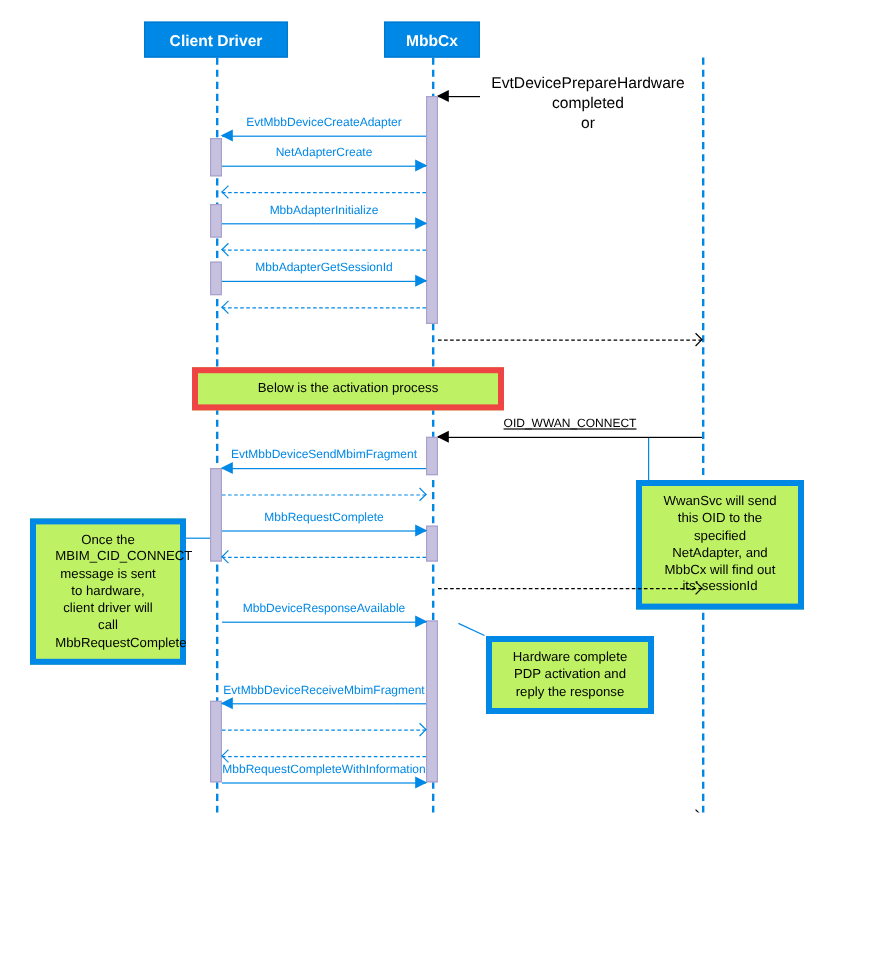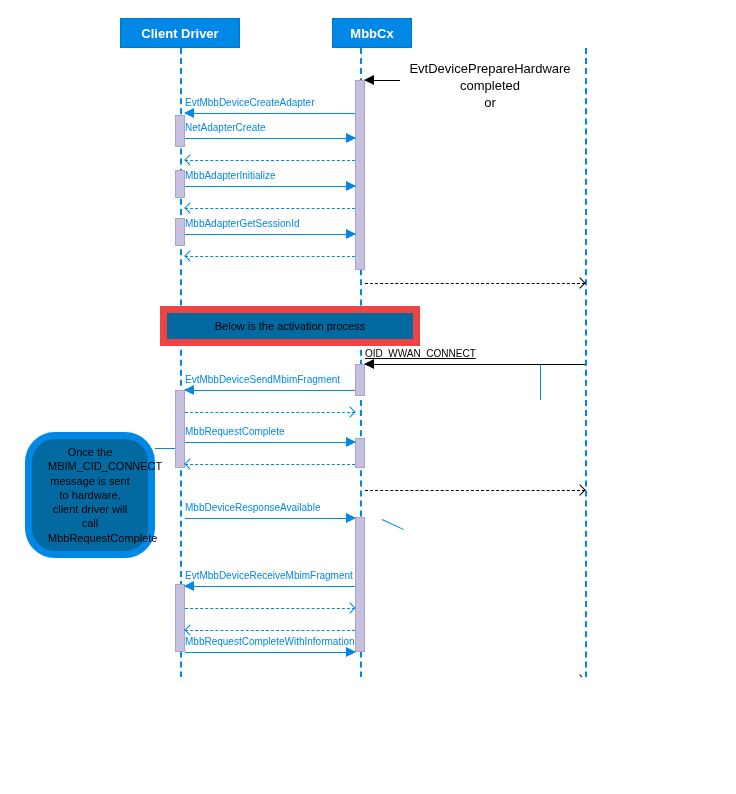--- a/index.html
+++ b/index.html
@@ -46,21 +46,21 @@
     top: 50%;
     border-top: 1.5px solid #0088e6;
   }
   .msg .line.dashed { border-top-style: dashed; }
   .msg .line.black { border-top-color: #000; }
 
   .msg .label {
     position: absolute;
     top: -16px;
     left: 0; right: 0;
-    text-align: left;
+    text-align: center;
     font-size: 10px;
     color: #0088e6;
     white-space: nowrap;
   }
   .msg .label.black { color: #000; text-decoration: underline; }
 
   .arrowhead {
     position: absolute;
     top: 50%;
     width: 0; height: 0;
@@ -68,22 +68,22 @@
   }
   .arrow-right-blue { border-top: 5px solid transparent; border-bottom: 5px solid transparent; border-left: 10px solid #0088e6; right: -1px;}
   .arrow-left-blue  { border-top: 5px solid transparent; border-bottom: 5px solid transparent; border-right: 10px solid #0088e6; left: -1px;}
   .arrow-right-open-blue { border-top: 1.5px solid #0088e6; border-right: 1.5px solid #0088e6; width:8px; height:8px; transform: translateY(-50%) rotate(45deg); right:1px;}
   .arrow-left-open-blue  { border-top: 1.5px solid #0088e6; border-left: 1.5px solid #0088e6; width:8px; height:8px; transform: translateY(-50%) rotate(-45deg); left:1px;}
   .arrow-left-black  { border-top: 5px solid transparent; border-bottom: 5px solid transparent; border-right: 10px solid #000; left: -1px;}
   .arrow-right-open-black { border-top: 1.5px solid #000; border-right: 1.5px solid #000; width:8px; height:8px; transform: translateY(-50%) rotate(45deg); right:1px;}
 
   .note {
     position: absolute;
-    background: #0369a1;
-    border: 7px solid #ef4444;
+    background: #bef264;
+    border: 5px solid #ef4444;
     font-size: 11px;
     text-align: center;
     padding: 6px 16px;
     line-height: 1.3;
   }
   .note.callout {
     border-color: #0088e6;
     color: #000;
   }
   .callout-line {
@@ -97,21 +97,21 @@
     color: #000;
     line-height: 1.3;
   }
 </style>
 </head>
 <body>
 
 <div class="canvas">
 
   <div class="participant-header" style="left:120px; width:120px;">Client Driver</div>
-  <div class="participant-header" style="left:332px; width:80px;">MbbCx</div>
+  <div class="participant-header" style="left:320px; width:80px;">MbbCx</div>
 
   <div class="lifeline" style="left:180px;"></div>
   <div class="lifeline" style="left:360px;"></div>
   <div class="lifeline" style="left:585px;"></div>
 
   <div class="top-label" style="left:395px; top:61px; width:190px;">
     <div>EvtDevicePrepareHardware completed</div>
     <div>or</div>
   </div>
   <div class="msg" style="left:365px; width:35px; top:80px;">
@@ -168,20 +168,21 @@
   </div>
 
   <div class="note" style="left:160px; top:306px; width:260px;">Below is the activation process</div>
 
   <div class="msg" style="left:365px; width:220px; top:364px;">
     <div class="line black"></div>
     <div class="arrowhead arrow-left-black"></div>
     <div class="label black">OID_WWAN_CONNECT</div>
   </div>
 
+  <div class="note callout" style="left:530px; top:400px; width:140px;">WwanSvc will send this OID to the specified NetAdapter, and MbbCx will find out its' sessionId</div>
   <div class="callout-line" style="left:540px; top:365px; width:1px; height:35px;"></div>
 
   <div class="activation" style="left:355px; top:364px; height:32px;"></div>
 
   <div class="activation" style="left:175px; top:390px; height:78px;"></div>
   <div class="activation" style="left:355px; top:438px; height:30px;"></div>
 
   <div class="msg" style="left:185px; width:170px; top:390px;">
     <div class="line"></div>
     <div class="arrowhead arrow-left-blue"></div>
@@ -195,35 +196,36 @@
   <div class="msg" style="left:185px; width:170px; top:442px;">
     <div class="line"></div>
     <div class="arrowhead arrow-right-blue"></div>
     <div class="label">MbbRequestComplete</div>
   </div>
   <div class="msg" style="left:185px; width:170px; top:464px;">
     <div class="line dashed"></div>
     <div class="arrowhead arrow-left-open-blue"></div>
   </div>
 
-  <div class="note callout" style="left:25px; top:432px; width:130px;border-radius:30px;">Once the MBIM_CID_CONNECT message is sent to hardware, client driver will call MbbRequestComplete</div>
+  <div class="note callout" style="left:25px; top:432px; width:130px;">Once the MBIM_CID_CONNECT message is sent to hardware, client driver will call MbbRequestComplete</div>
   <div class="callout-line" style="left:155px; top:448px; width:20px; height:1px;"></div>
 
   <div class="msg" style="left:365px; width:220px; top:490px;">
     <div class="line dashed black"></div>
     <div class="arrowhead arrow-right-open-black"></div>
   </div>
 
   <div class="activation" style="left:355px; top:517px; height:135px;"></div>
   <div class="msg" style="left:185px; width:170px; top:518px;">
     <div class="line"></div>
     <div class="arrowhead arrow-right-blue"></div>
     <div class="label">MbbDeviceResponseAvailable</div>
   </div>
 
+  <div class="note callout" style="left:405px; top:530px; width:140px;">Hardware complete PDP activation and reply the response</div>
   <div class="callout-line" style="left:382px; top:519px; width:24px; height:1px; transform:rotate(25deg); transform-origin:left;"></div>
 
   <div class="activation" style="left:175px; top:584px; height:68px;"></div>
 
   <div class="msg" style="left:185px; width:170px; top:586px;">
     <div class="line"></div>
     <div class="arrowhead arrow-left-blue"></div>
     <div class="label">EvtMbbDeviceReceiveMbimFragment</div>
   </div>
   <div class="msg" style="left:185px; width:170px; top:608px;">

